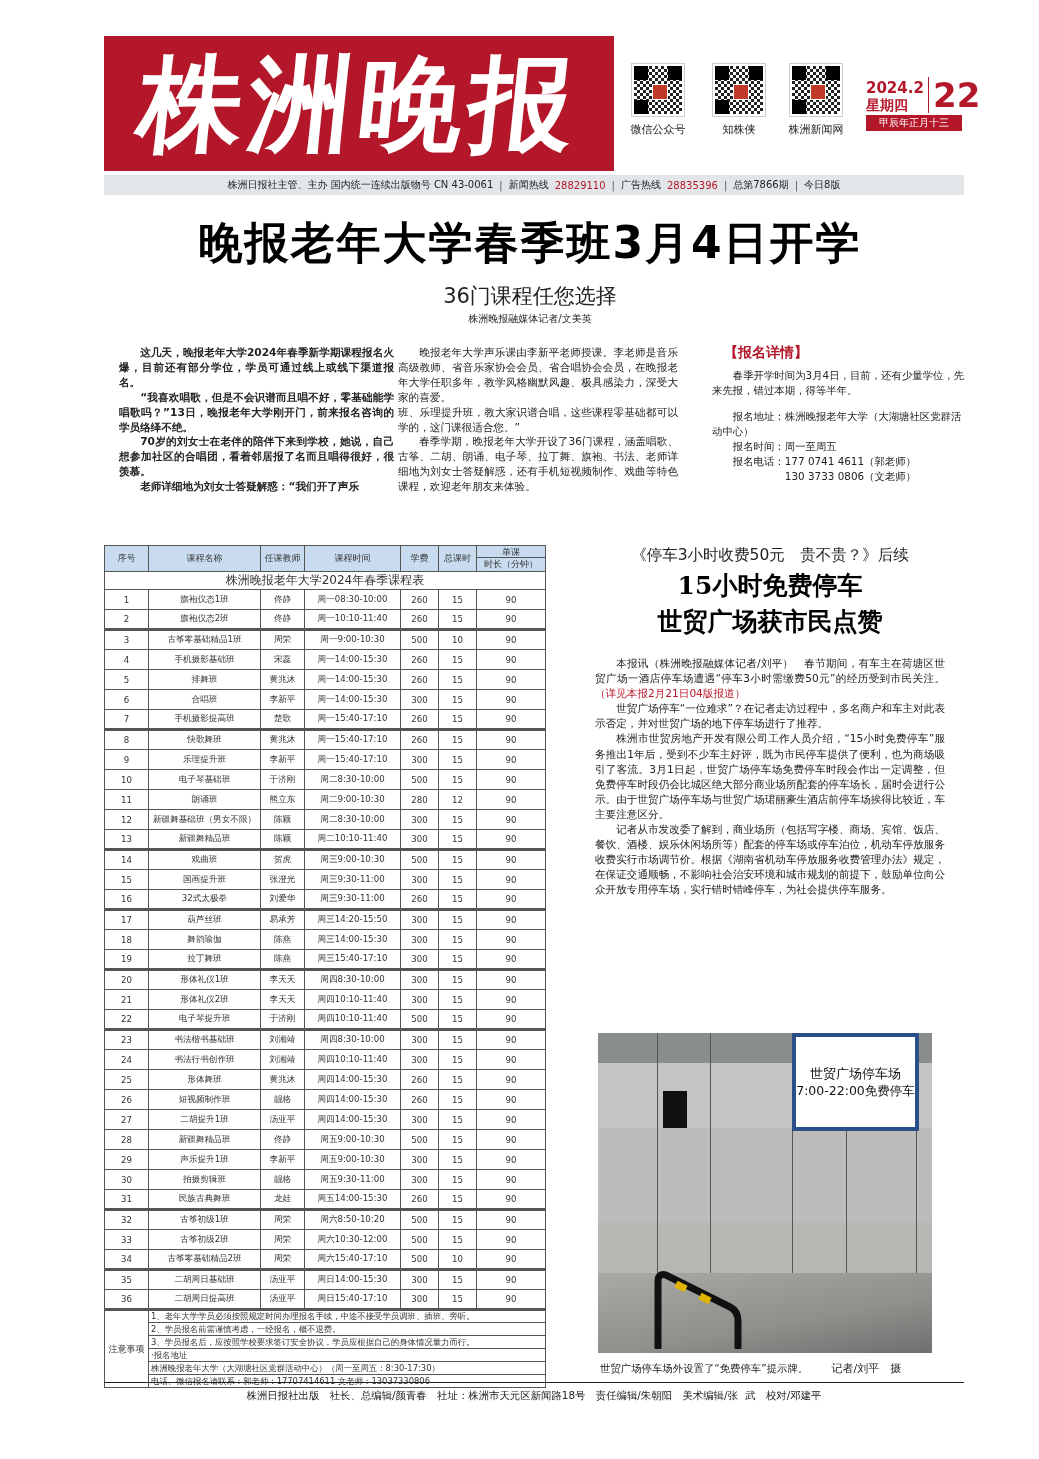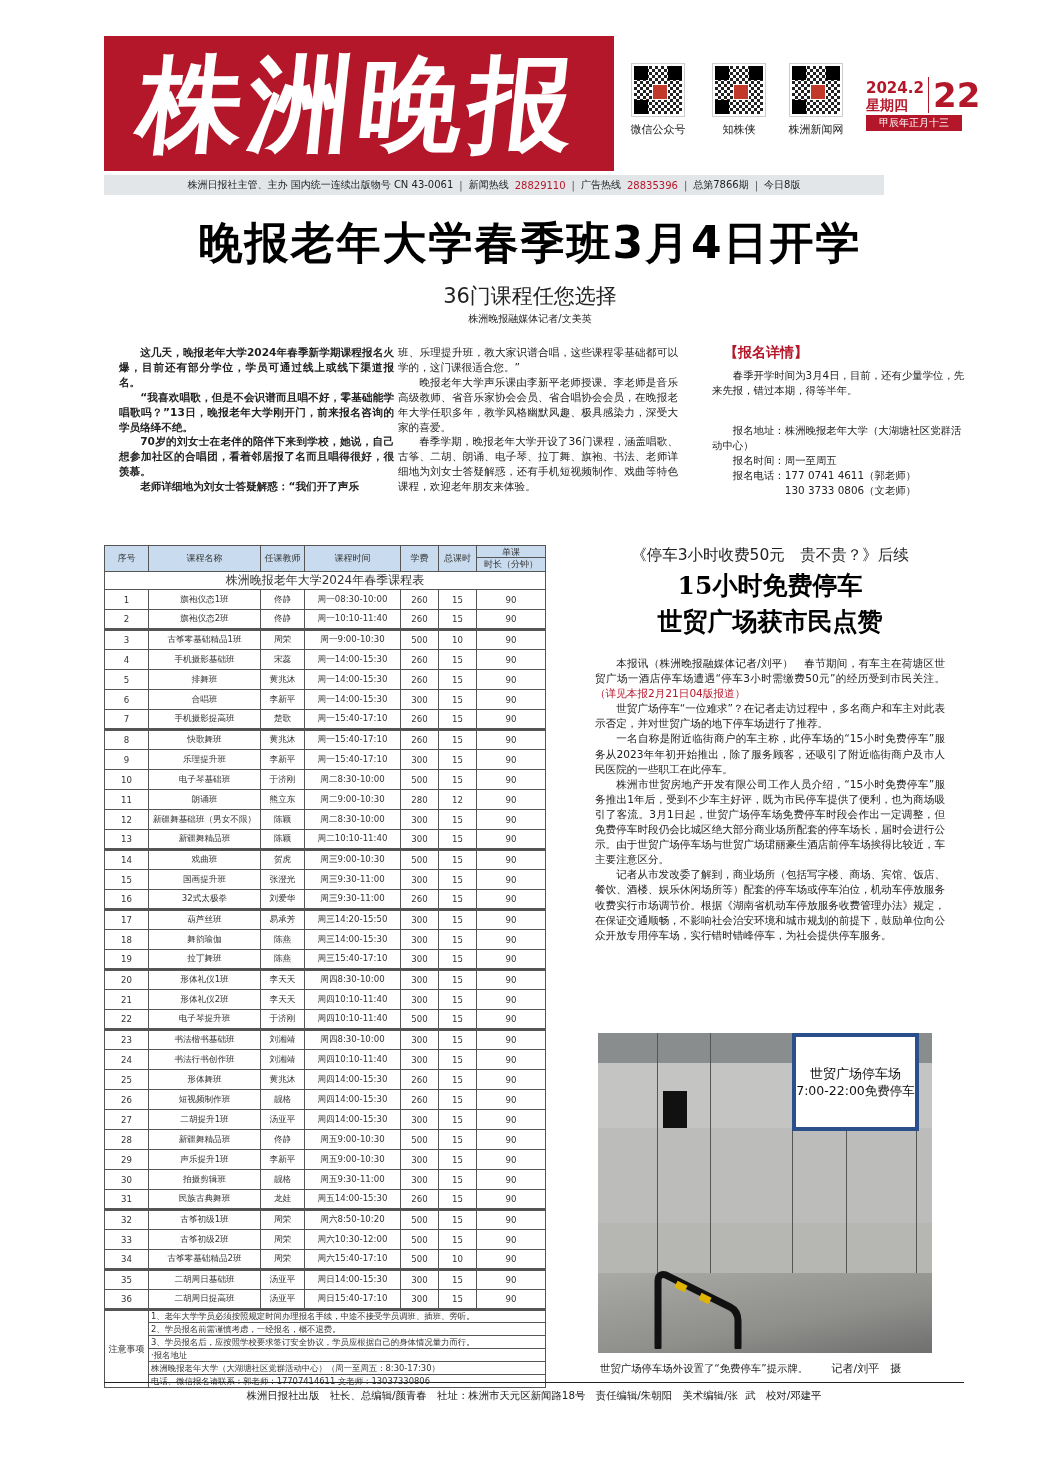--- a/index.html
+++ b/index.html
@@ -15,21 +15,21 @@
       linear-gradient(#000 0 0) 0 100%/14px 14px no-repeat,
       repeating-conic-gradient(#222 0 25%, #fff 0 50%) 0 0/6px 6px;
     border: 2px solid #fff; outline: 1px solid #ccc; position: relative; }
   .qr::after { content: ""; position: absolute; left: 18px; top: 18px; width: 14px; height: 14px; background: #c0392b; border: 1px solid #fff; }
   .qr-label { font-size: 11px; margin-top: 6px; color: #222; white-space: nowrap; }
   .date-box { left: 866px; top: 80px; width: 100px; }
   .date-ym { color: #b5172a; font-weight: bold; font-size: 15px; line-height: 17px; }
   .date-wd { color: #b5172a; font-weight: bold; font-size: 14px; line-height: 16px; }
   .date-day { position: absolute; left: 62px; top: -3px; color: #b5172a; font-weight: bold; font-size: 34px; line-height: 36px; border-left: 1px solid #b5172a; padding-left: 4px; }
   .date-lunar { margin-top: 2px; background: #b5172a; color: #fff; font-size: 10px; text-align: center; width: 96px; padding: 1px 0; }
-  .info-bar { left: 104px; top: 175px; width: 780px; height: 20px; background: #e3e6e8; font-size: 10px; display: flex; align-items: center; justify-content: center; gap: 6px; color: #222; }
+  .info-bar { left: 104px; top: 175px; width: 860px; height: 20px; background: #e3e6e8; font-size: 10px; display: flex; align-items: center; justify-content: center; gap: 6px; color: #222; }
   .info-bar .red { color: #b5172a; }
   .sep { color: #555; }
   
   .headline { left: 100px; top: 214px; width: 860px; text-align: center; font-size: 44px; font-weight: bold; letter-spacing: 2px; color: #000; }
   .subhead { left: 100px; top: 282px; width: 860px; text-align: center; font-size: 21px; color: #222; }
   .byline { left: 100px; top: 312px; width: 860px; text-align: center; font-size: 10px; color: #222; }
   .col { font-size: 10.6px; line-height: 14.9px; color: #222; text-align: justify; }
   .col p { text-indent: 2em; }
   .col1 { left: 119px; top: 345px; width: 275px; font-weight: bold; }
   .col2 { left: 398px; top: 345px; width: 280px; }
@@ -117,29 +117,29 @@
 <div class="abs subhead">36门课程任您选择</div>
 <div class="abs byline">株洲晚报融媒体记者/文美英</div>
 
 <div class="abs col col1">
   <p>这几天，晚报老年大学2024年春季新学期课程报名火爆，目前还有部分学位，学员可通过线上或线下渠道报名。</p>
   <p>“我喜欢唱歌，但是不会识谱而且唱不好，零基础能学唱歌吗？”13日，晚报老年大学刚开门，前来报名咨询的学员络绎不绝。</p>
   <p>70岁的刘女士在老伴的陪伴下来到学校，她说，自己想参加社区的合唱团，看着邻居报了名而且唱得很好，很羡慕。</p>
   <p>老师详细地为刘女士答疑解惑：“我们开了声乐</p>
 </div>
 <div class="abs col col2">
+  <p>晚报老年大学声乐课由李新平老师授课。李老师是音乐高级教师、省音乐家协会会员、省合唱协会会员，在晚报老年大学任职多年，教学风格幽默风趣、极具感染力，深受大家的喜爱。</p>
   <p style="text-indent:0">班、乐理提升班，教大家识谱合唱，这些课程零基础都可以学的，这门课很适合您。”</p>
-  <p>晚报老年大学声乐课由李新平老师授课。李老师是音乐高级教师、省音乐家协会会员、省合唱协会会员，在晚报老年大学任职多年，教学风格幽默风趣、极具感染力，深受大家的喜爱。</p>
   <p>春季学期，晚报老年大学开设了36门课程，涵盖唱歌、古筝、二胡、朗诵、电子琴、拉丁舞、旗袍、书法、老师详细地为刘女士答疑解惑，还有手机短视频制作、戏曲等特色课程，欢迎老年朋友来体验。</p>
 </div>
 
 <div class="abs sidebar">
   <div class="sidebar-title">【报名详情】</div>
   <p>春季开学时间为3月4日，目前，还有少量学位，先来先报，错过本期，得等半年。</p>
-  <p style="margin-top:25px">报名地址：株洲晚报老年大学（大湖塘社区党群活动中心）</p>
+  <p style="margin-top:11px">报名地址：株洲晚报老年大学（大湖塘社区党群活动中心）</p>
   <p>报名时间：周一至周五</p>
   <p>报名电话：177 0741 4611（郭老师）</p>
   <p class="indent-more" style="text-indent:0">130 3733 0806（文老师）</p>
 </div>
 
 <div class="abs tbl-wrap">
   <table>
     <tbody>
       <tr class="tbl-title">
           <td colspan="8">株洲晚报老年大学2024年春季课程表</td>
@@ -512,21 +512,20 @@
 <div class="abs vrule"></div>
 
 <div class="abs r-kicker">《停车3小时收费50元　贵不贵？》后续</div>
 <div class="abs r-title">
   <div>15小时免费停车</div>
   <div>世贸广场获市民点赞</div>
 </div>
 <div class="abs r-body">
   <p><span>本报讯（株洲晚报融媒体记者/刘平）　春节期间，有车主在荷塘区世贸广场一酒店停车场遭遇“停车3小时需缴费50元”的经历受到市民关注。</span><span class="red">（详见本报2月21日04版报道）</span></p>
   <p>世贸广场停车“一位难求”？在记者走访过程中，多名商户和车主对此表示否定，并对世贸广场的地下停车场进行了推荐。</p>
-  <p>一名自称是附近临街商户的车主称，此停车场的“15小时免费停车”服务从2023年年初开始推出，除了服务顾客，还吸引了附近临街商户及市人民医院的一些职工在此停车。</p>
   <p>株洲市世贸房地产开发有限公司工作人员介绍，“15小时免费停车”服务推出1年后，受到不少车主好评，既为市民停车提供了便利，也为商场吸引了客流。3月1日起，世贸广场停车场免费停车时段会作出一定调整，但免费停车时段仍会比城区绝大部分商业场所配套的停车场长，届时会进行公示。由于世贸广场停车场与世贸广场珺丽豪生酒店前停车场挨得比较近，车主要注意区分。</p>
   <p>记者从市发改委了解到，商业场所（包括写字楼、商场、宾馆、饭店、餐饮、酒楼、娱乐休闲场所等）配套的停车场或停车泊位，机动车停放服务收费实行市场调节价。根据《湖南省机动车停放服务收费管理办法》规定，在保证交通顺畅，不影响社会治安环境和城市规划的前提下，鼓励单位向公众开放专用停车场，实行错时错峰停车，为社会提供停车服务。</p>
 </div>
 
 <div class="abs photo">
   <div class="photo-wall"></div>
   <div class="photo-ground"></div>
   <div class="photo-small-sign"></div>
   <div class="photo-sign">
     <span>世贸广场停车场</span>

